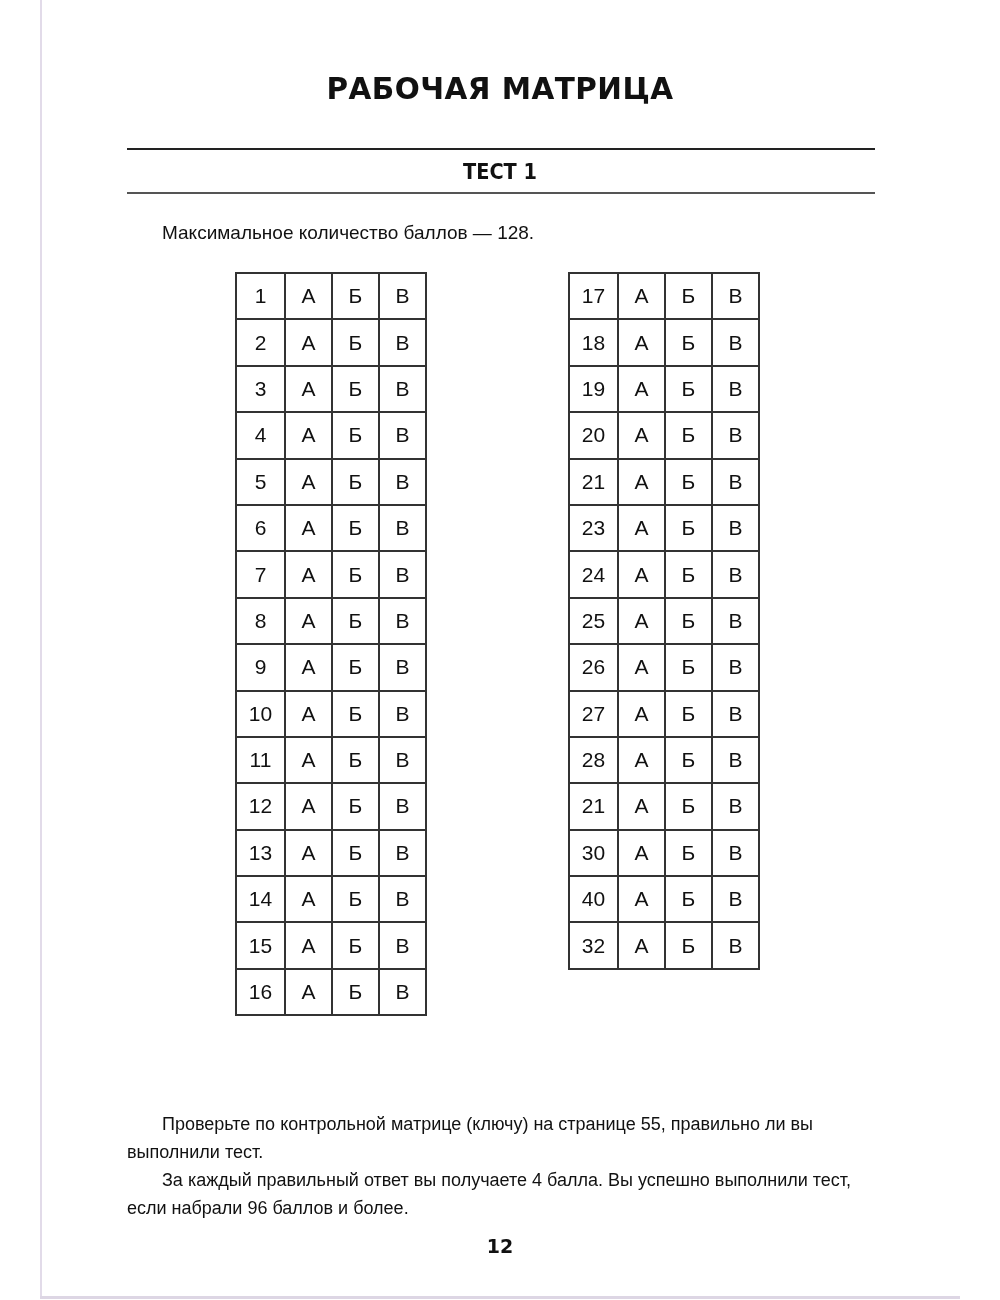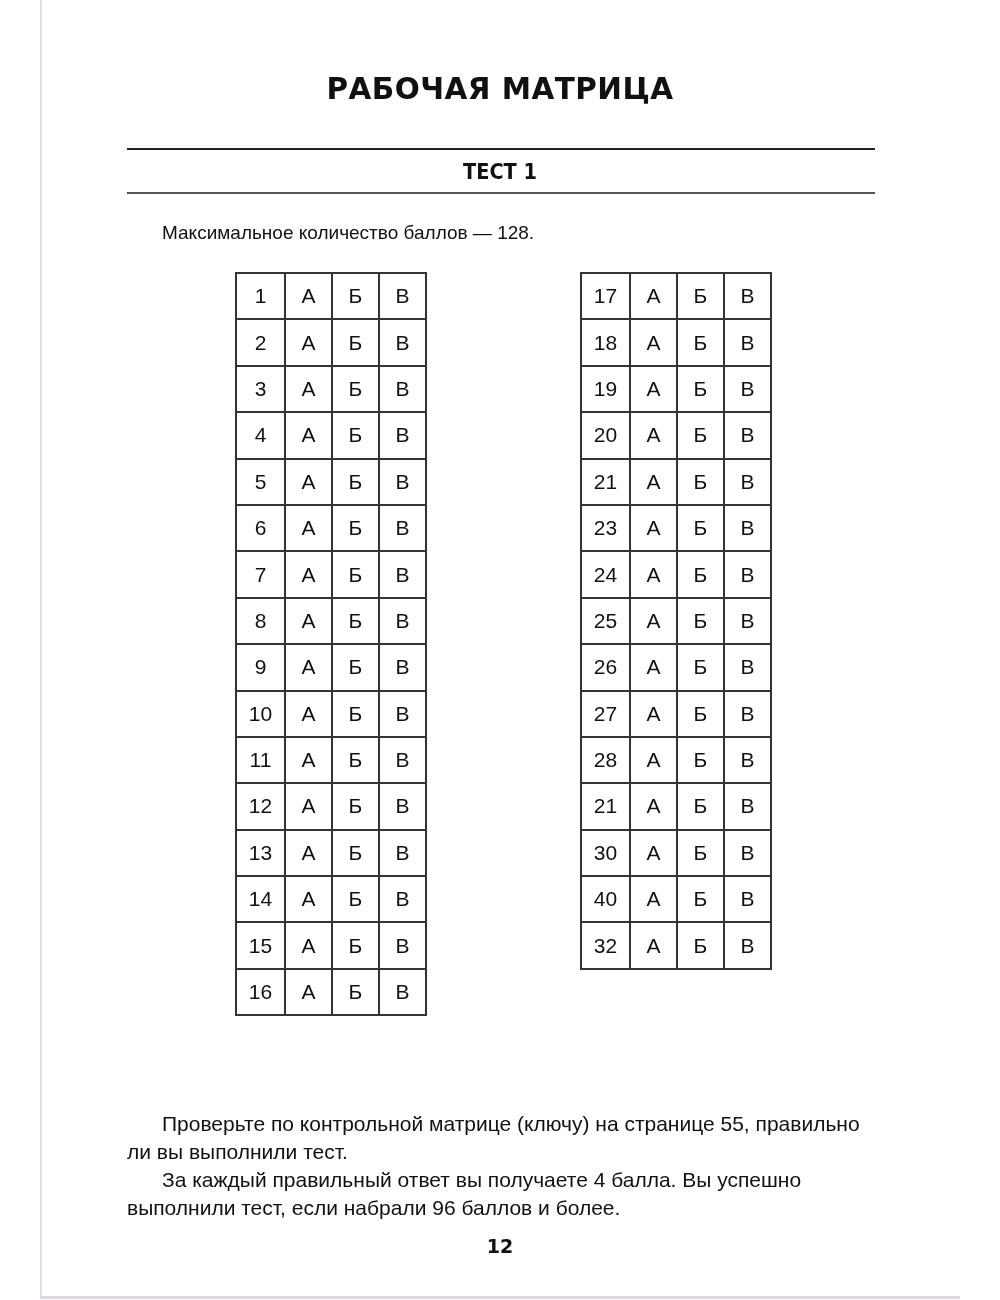--- a/index.html
+++ b/index.html
@@ -28,23 +28,23 @@
   table.matrix {
     position: absolute; top: 272px; border-collapse: collapse;
     border: 2px solid #333;
   }
   table.matrix td {
     width: 47px; height: 46.4px; border: 2px solid #333; text-align: center; vertical-align: middle;
     font-size: 21px; padding: 0; box-sizing: border-box;
   }
   table.matrix td.num { width: 49px; }
   #matrix-left { left: 235px; }
-  #matrix-right { left: 580px; }
+  #matrix-right { left: 568px; }
   .instructions {
-    position: absolute; left: 127px; top: 1110px; width: 750px; font-size: 21px; line-height: 28px;
+    position: absolute; left: 127px; top: 1110px; width: 750px; font-size: 18px; line-height: 28px;
   }
   .instructions p { margin: 0; text-indent: 35px; }
   .page-number {
     position: absolute; left: 0; top: 1235px; width: 1000px; text-align: center;
     font-family: "DejaVu Sans", sans-serif; font-weight: bold; font-size: 19px;
   }
 </style>
 </head>
 <body>
 

